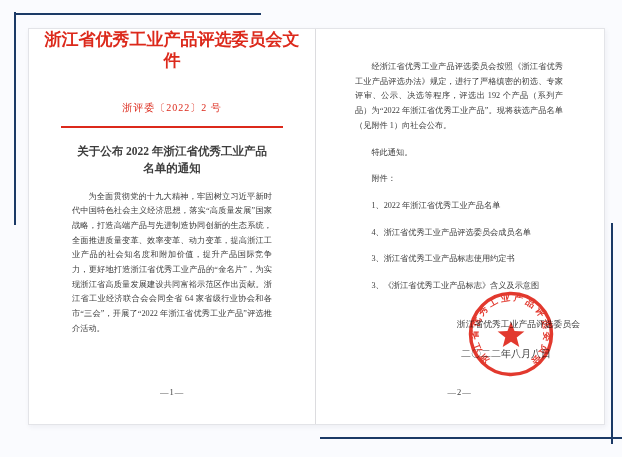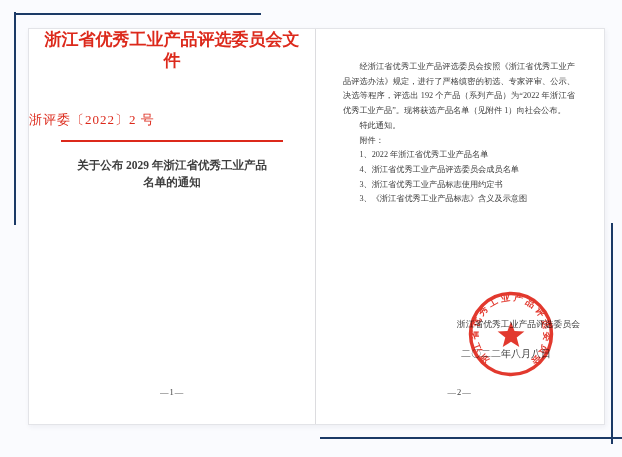--- a/index.html
+++ b/index.html
@@ -23,26 +23,26 @@
     display:flex;
   }
   .page{position:relative;box-sizing:border-box;height:100%;}
   #page1{width:287px;border-right:1px solid #dcdcdf;}
   #page2{width:287px;}
 
   .org-header{
     padding:0 8px;text-align:center;
     font-size:17px;font-weight:700;color:#dc291b;line-height:21px;
   }
-  .doc-number{margin-top:40px;text-align:left;font-size:13px;color:#dc291b;letter-spacing:1px;}
+  .doc-number{margin-top:30px;text-align:center;font-size:10px;color:#dc291b;letter-spacing:1px;}
   .red-rule{margin:11px 32px 0 32px;height:1.5px;background:#dc291b;}
   .doc-title{margin-top:15px;text-align:center;font-size:11.5px;line-height:17px;font-weight:700;color:#3d3d3d;}
   .body-text{margin:13px 31px 0 31px;font-size:8.2px;line-height:14.7px;text-align:justify;color:#3c3c3c;}
   .body-text2{margin:31px 28px 0 27px;font-size:8.2px;line-height:14.7px;text-align:justify;color:#3c3c3c;}
-  .body-text p,.body-text2 p{margin:0;}
+  .body-text p,.body-text2 p{margin:12px;}
   .indent{text-indent:2em;}
   .page-number{position:absolute;left:0;right:0;bottom:27px;text-align:center;font-size:8.5px;color:#3c3c3c;letter-spacing:1px;}
 
   .sign-line{position:absolute;top:290px;right:23px;font-size:8.8px;color:#3c3c3c;}
   .date-line{position:absolute;top:318px;right:52px;font-size:10px;color:#3c3c3c;}
   .seal-svg{position:absolute;top:261px;left:151px;width:88px;height:88px;mix-blend-mode:multiply;opacity:.92;}
 </style>
 </head>
 <body>
 
@@ -51,24 +51,25 @@
 <div class="mark mark-h-br"></div>
 <div class="mark mark-v-br"></div>
 
 <div class="spread">
 
   <div class="page" id="page1">
     <div class="org-header">浙江省优秀工业产品评选委员会文件</div>
     <div class="doc-number">浙评委〔2022〕2 号</div>
     <div class="red-rule"></div>
     <div class="doc-title">
-      <div>关于公布 2029 年浙江省优秀工业产品</div>
+      <div>关于公布 2022 年浙江省优秀工业产品</div>
       <div>名单的通知</div>
     </div>
     <div class="body-text">
+      <p class="indent">为全面贯彻党的十九大精神，牢固树立习近平新时代中国特色社会主义经济思想，落实“高质量发展”国家战略，打造高端产品与先进制造协同创新的生态系统，全面推进质量变革、效率变革、动力变革，提高浙江工业产品的社会知名度和附加价值，提升产品国际竞争力，更好地打造浙江省优秀工业产品的“金名片”，为实现浙江省高质量发展建设共同富裕示范区作出贡献。浙江省工业经济联合会会同全省 64 家省级行业协会和各市“三会”，开展了“2022 年浙江省优秀工业产品”评选推介活动。</p>
     </div>
     <div class="page-number">—1—</div>
   </div>
 
   <div class="page" id="page2">
     <div class="body-text2">
       <p class="indent">经浙江省优秀工业产品评选委员会按照《浙江省优秀工业产品评选办法》规定，进行了严格缜密的初选、专家评审、公示、决选等程序，评选出 192 个产品（系列产品）为“2022 年浙江省优秀工业产品”。现将获选产品名单（见附件 1）向社会公布。</p>
       <p class="indent">特此通知。</p>
       <p class="indent">附件：</p>
       <p class="indent">1、2022 年浙江省优秀工业产品名单</p>

